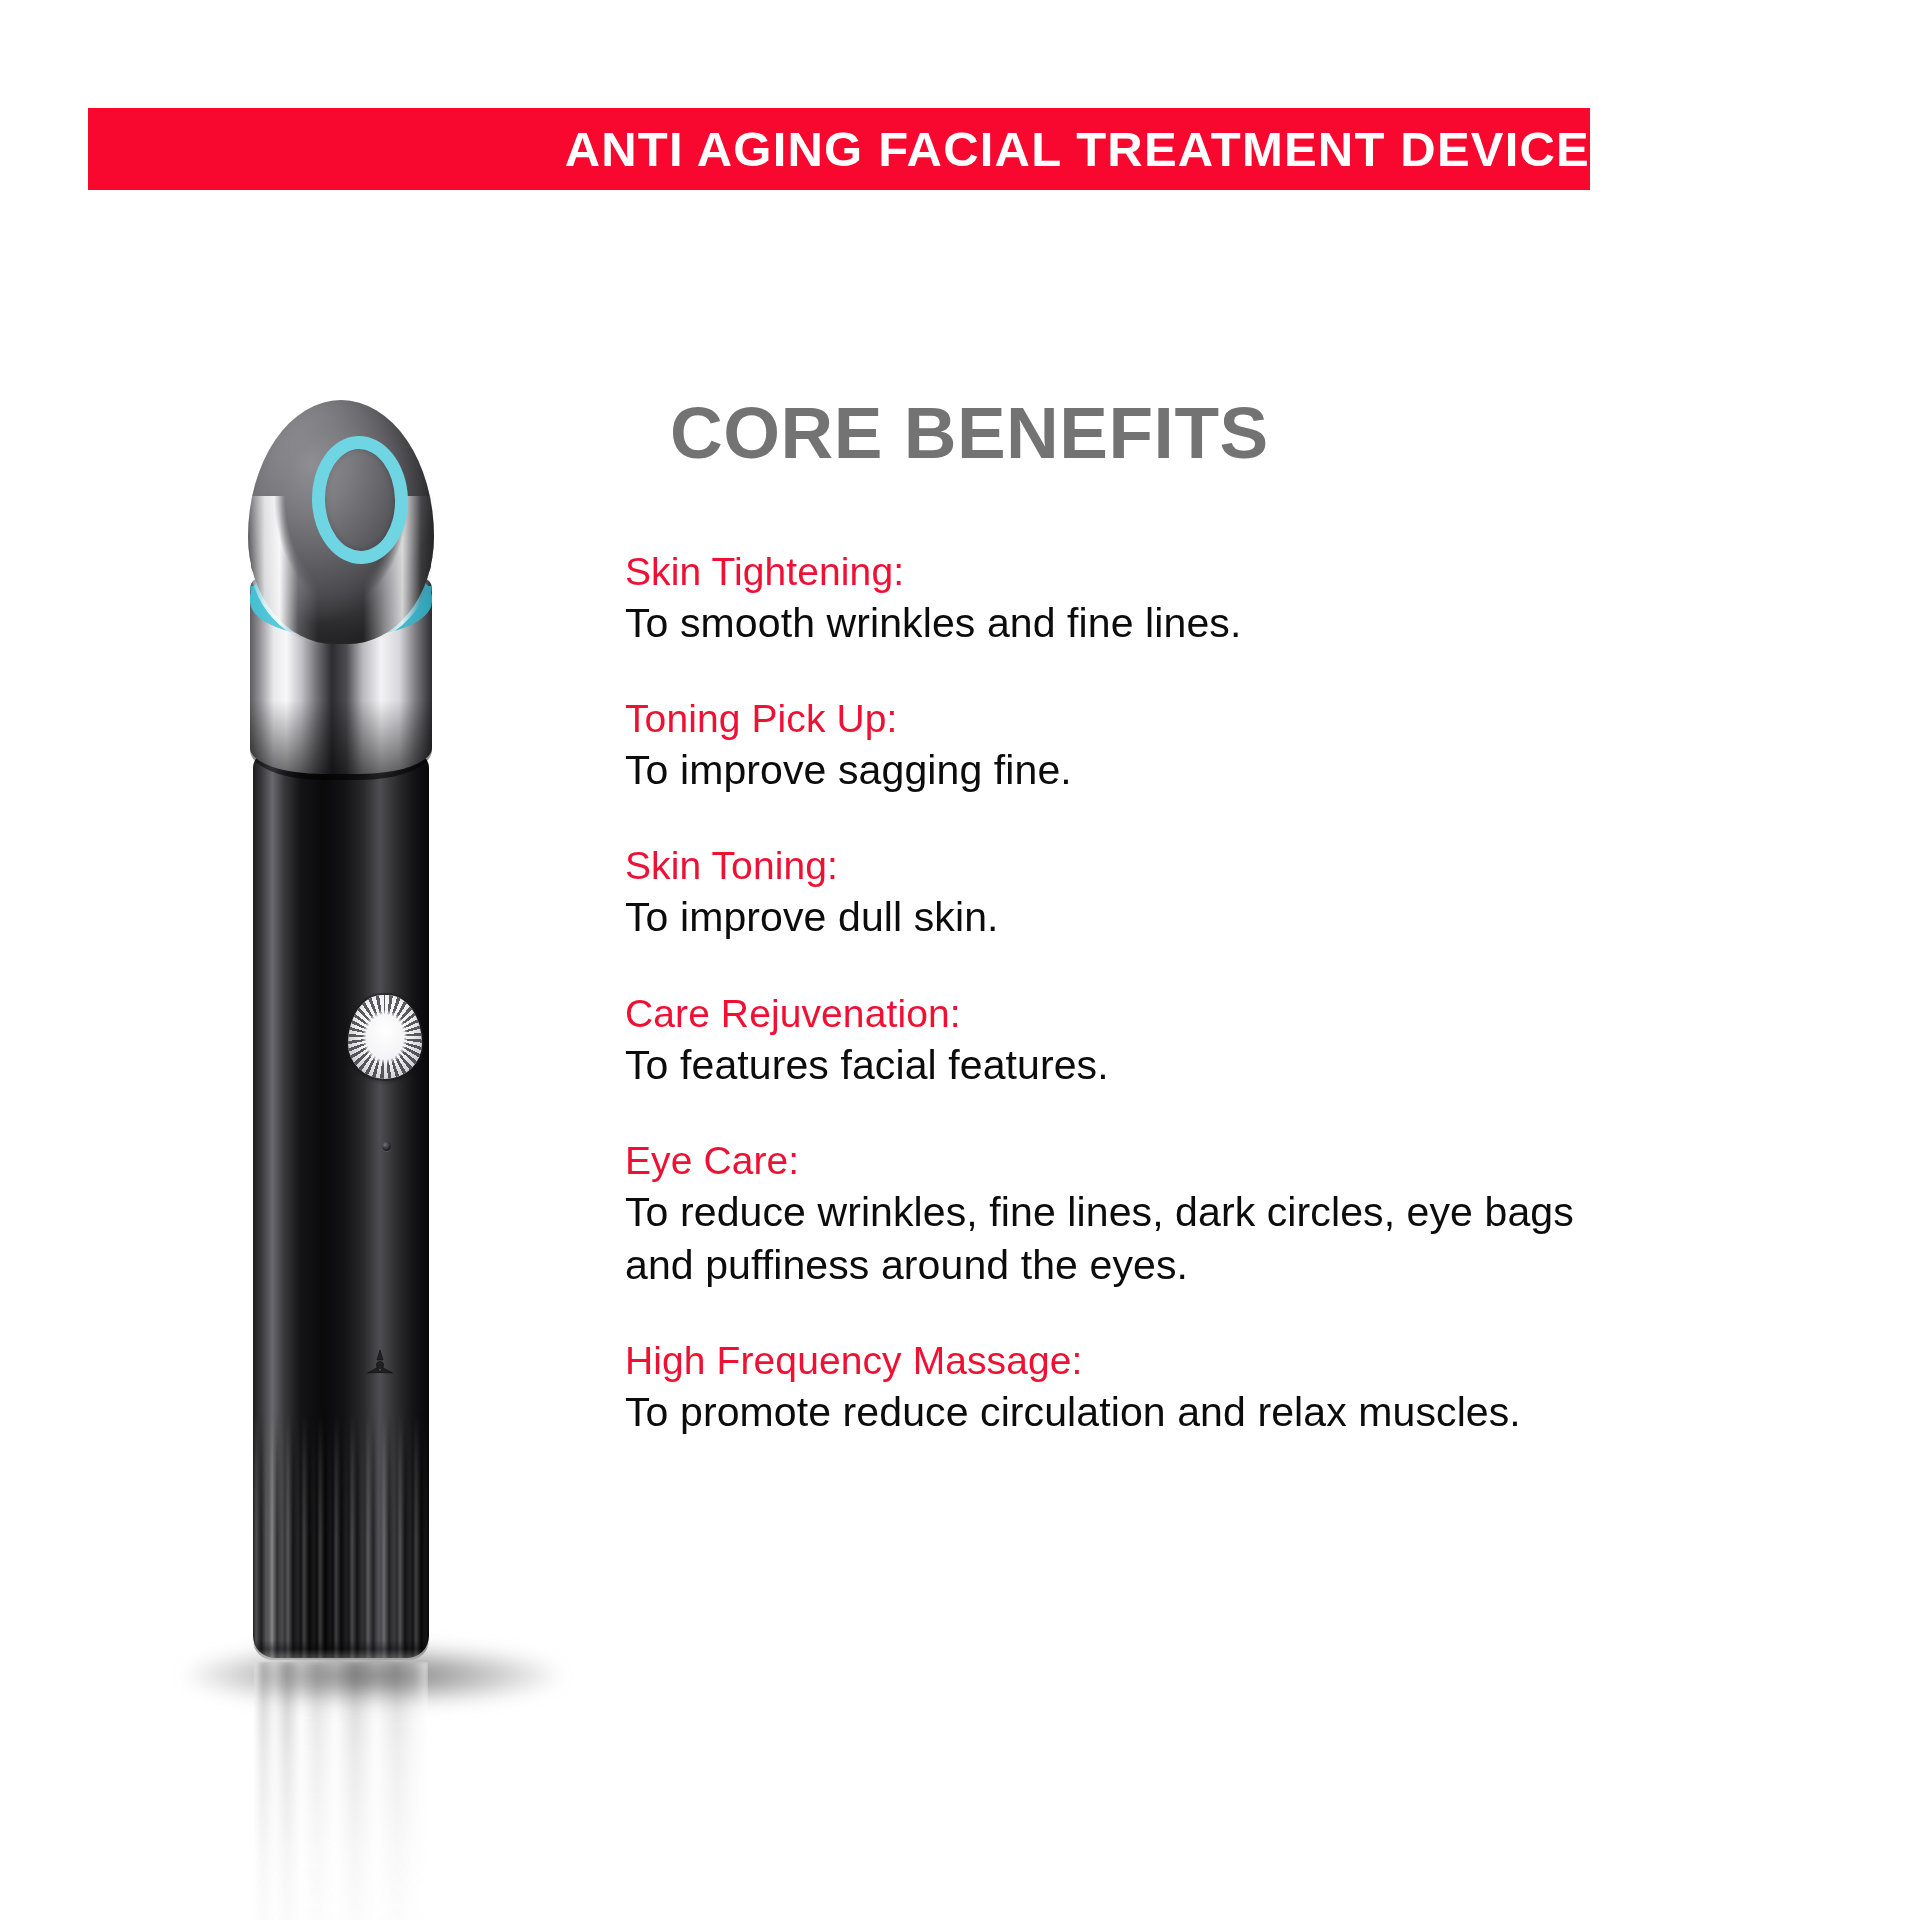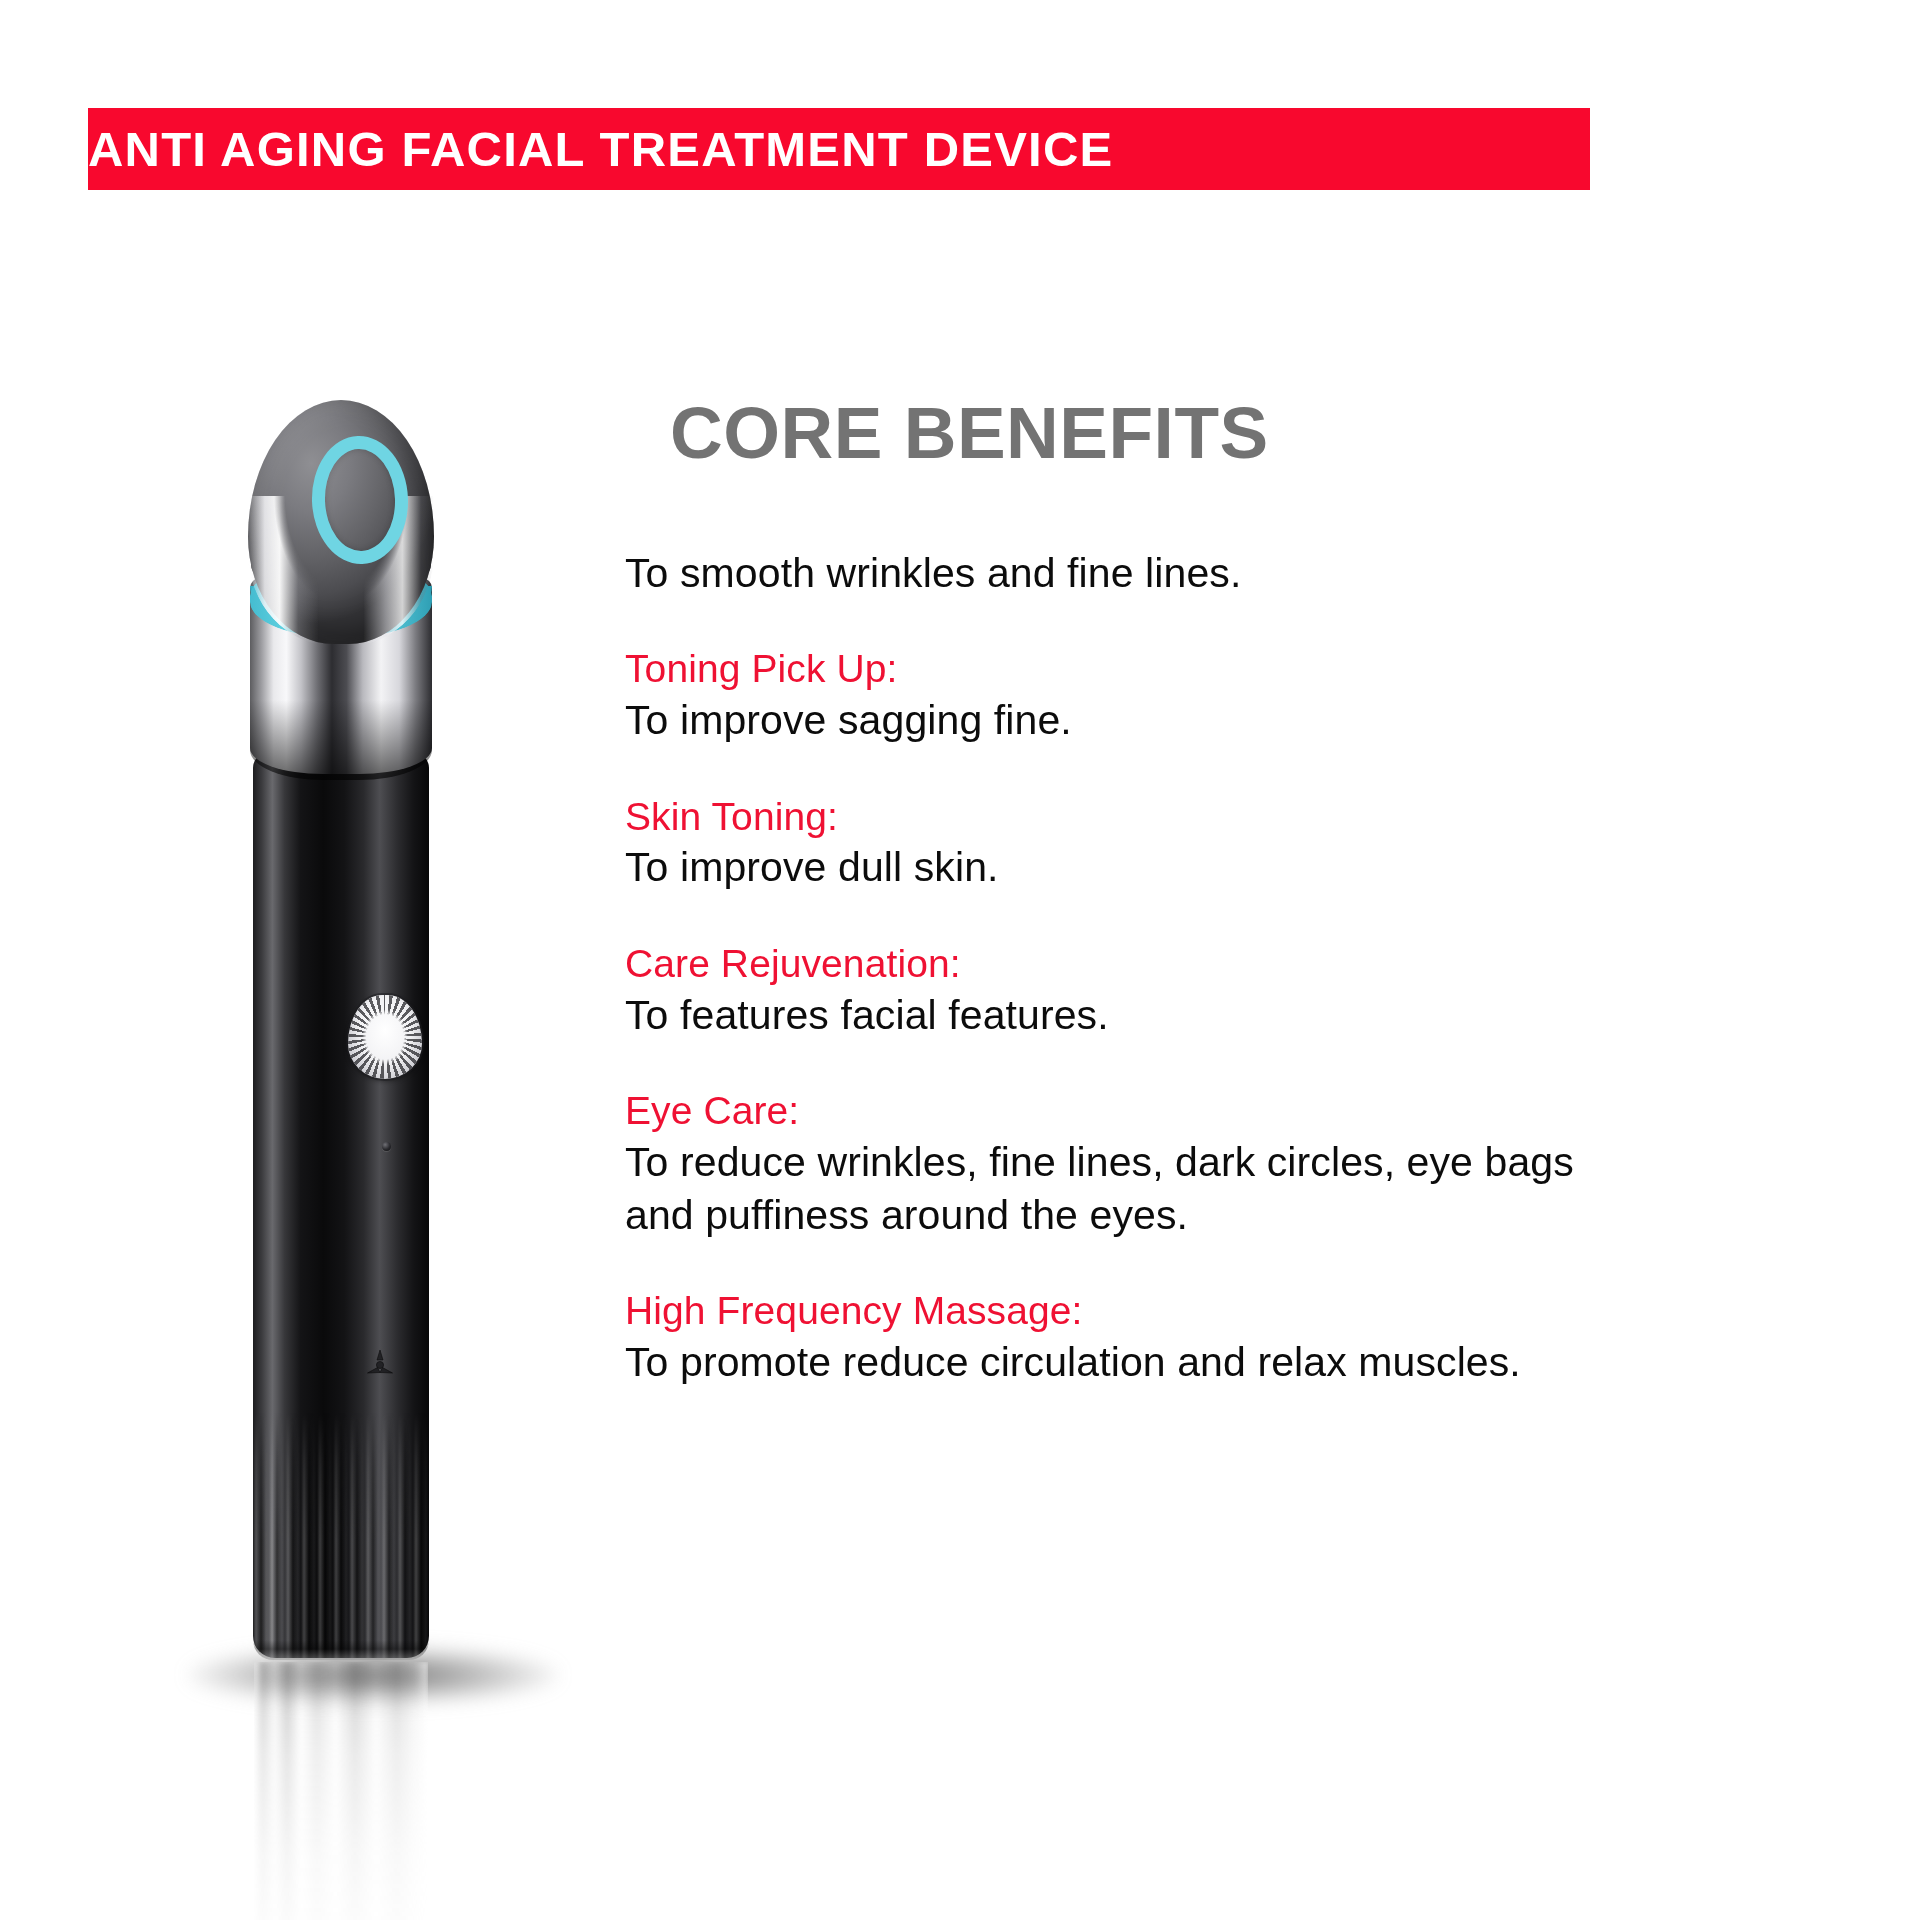--- a/index.html
+++ b/index.html
@@ -19,21 +19,21 @@
   
   #header-banner {
     position: absolute;
     left: 88px;
     top: 108px;
     width: 1502px;
     height: 82px;
     background: #f8082e;
     display: flex;
     align-items: center;
-    justify-content: flex-start;
+    justify-content: flex-end;
   }
   #header-title {
     color: #ffffff;
     font-size: 49px;
     font-weight: bold;
     letter-spacing: 1.2px;
     text-transform: uppercase;
     line-height: 1;
     white-space: nowrap;
   }
@@ -403,20 +403,21 @@
     <div id="device-head-ring"></div>
 
   </div>
 </div>
 
 <div id="benefits-panel">
 
   <div id="benefits-heading">CORE BENEFITS</div>
 
   <div class="benefit-item">
+    <div class="benefit-label">Skin Tightening:</div>
     <div class="benefit-desc">To smooth wrinkles and fine lines.</div>
   </div>
 
   <div class="benefit-item">
     <div class="benefit-label">Toning Pick Up:</div>
     <div class="benefit-desc">To improve sagging fine.</div>
   </div>
 
   <div class="benefit-item">
     <div class="benefit-label">Skin Toning:</div>

